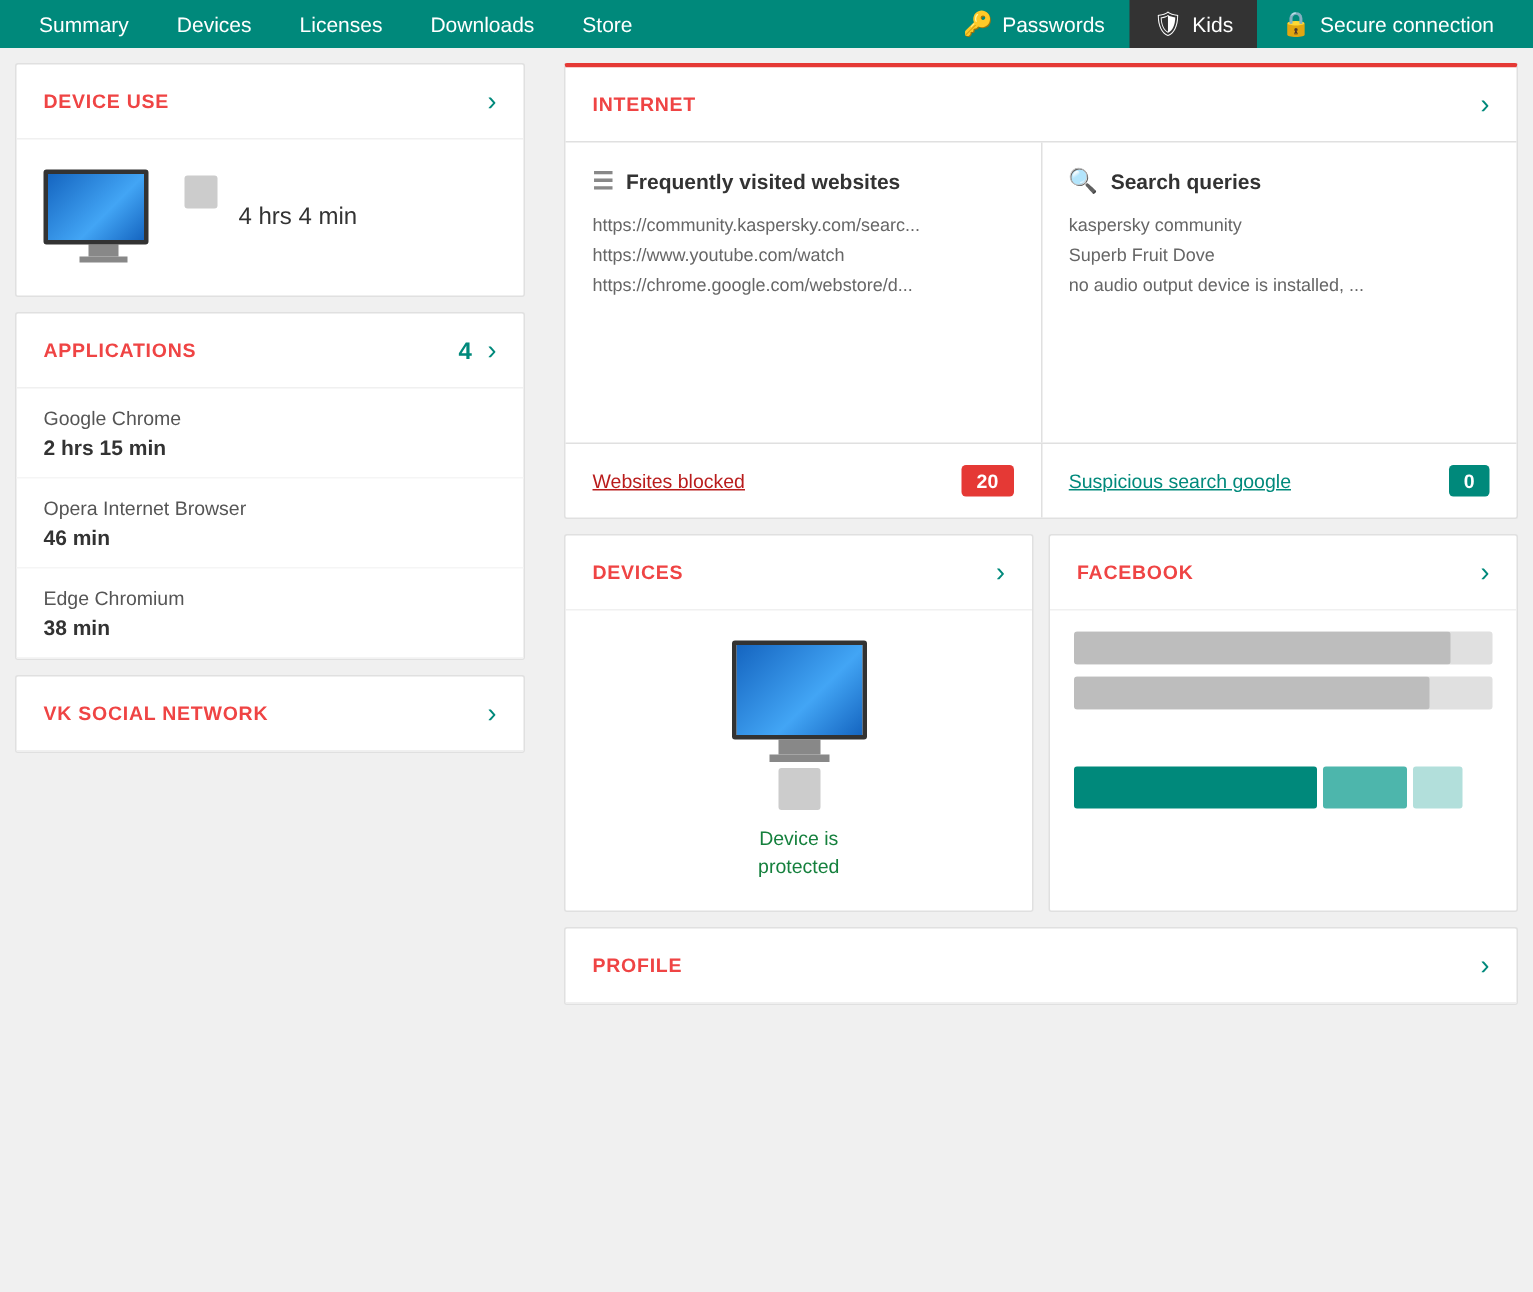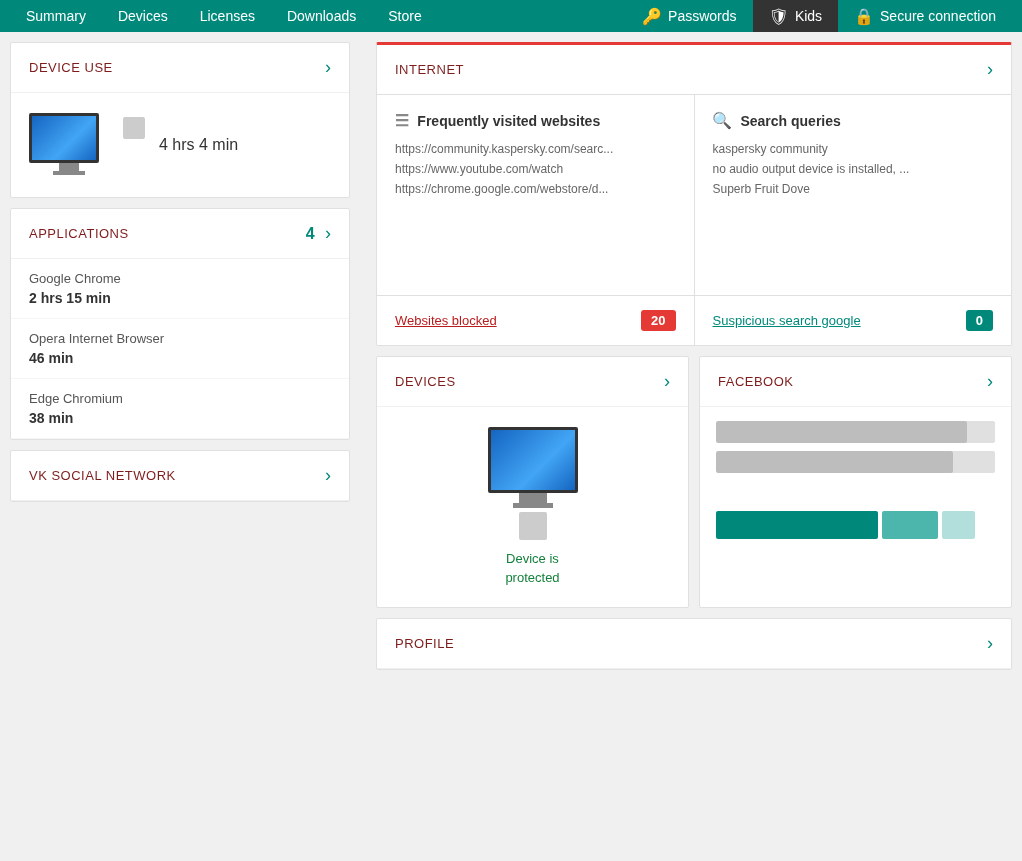--- a/index.html
+++ b/index.html
@@ -40,22 +40,22 @@
     }
     .card-header {
       display: flex;
       align-items: center;
       justify-content: space-between;
       padding: 14px 18px;
       border-bottom: 1px solid #f0f0f0;
     }
     .card-title {
       font-size: 13px;
-      font-weight: normal;
-      color: #7f1d1d;
+      font-weight: bold;
+      color: #ef4444;
       letter-spacing: 0.5px;
       text-transform: uppercase;
       text-align: center;
     }
     .card-arrow { color: #00897b; font-size: 18px; cursor: pointer; }
 
     
     .device-use-body {
       display: flex;
       align-items: center;
@@ -366,22 +366,22 @@
           <span class="internet-link">https://community.kaspersky.com/searc...</span>
           <span class="internet-link">https://www.youtube.com/watch</span>
           <span class="internet-link">https://chrome.google.com/webstore/d...</span>
         </div>
         <div class="internet-col">
           <div class="internet-col-title">
             <span class="col-icon">🔍</span>
             <span>Search queries</span>
           </div>
           <span class="internet-link">kaspersky community</span>
+          <span class="internet-link">Superb Fruit Dove</span>
           <span class="internet-link">no audio output device is installed, ...</span>
-          <span class="internet-link">Superb Fruit Dove</span>
         </div>
       </div>
       <div class="internet-footer">
         <div class="internet-footer-item">
           <span class="footer-link-red">Websites blocked</span>
           <span class="badge-red">20</span>
         </div>
         <div class="internet-footer-item">
           <span class="footer-link-green">Suspicious search google</span>
           <span class="badge-green">0</span>

